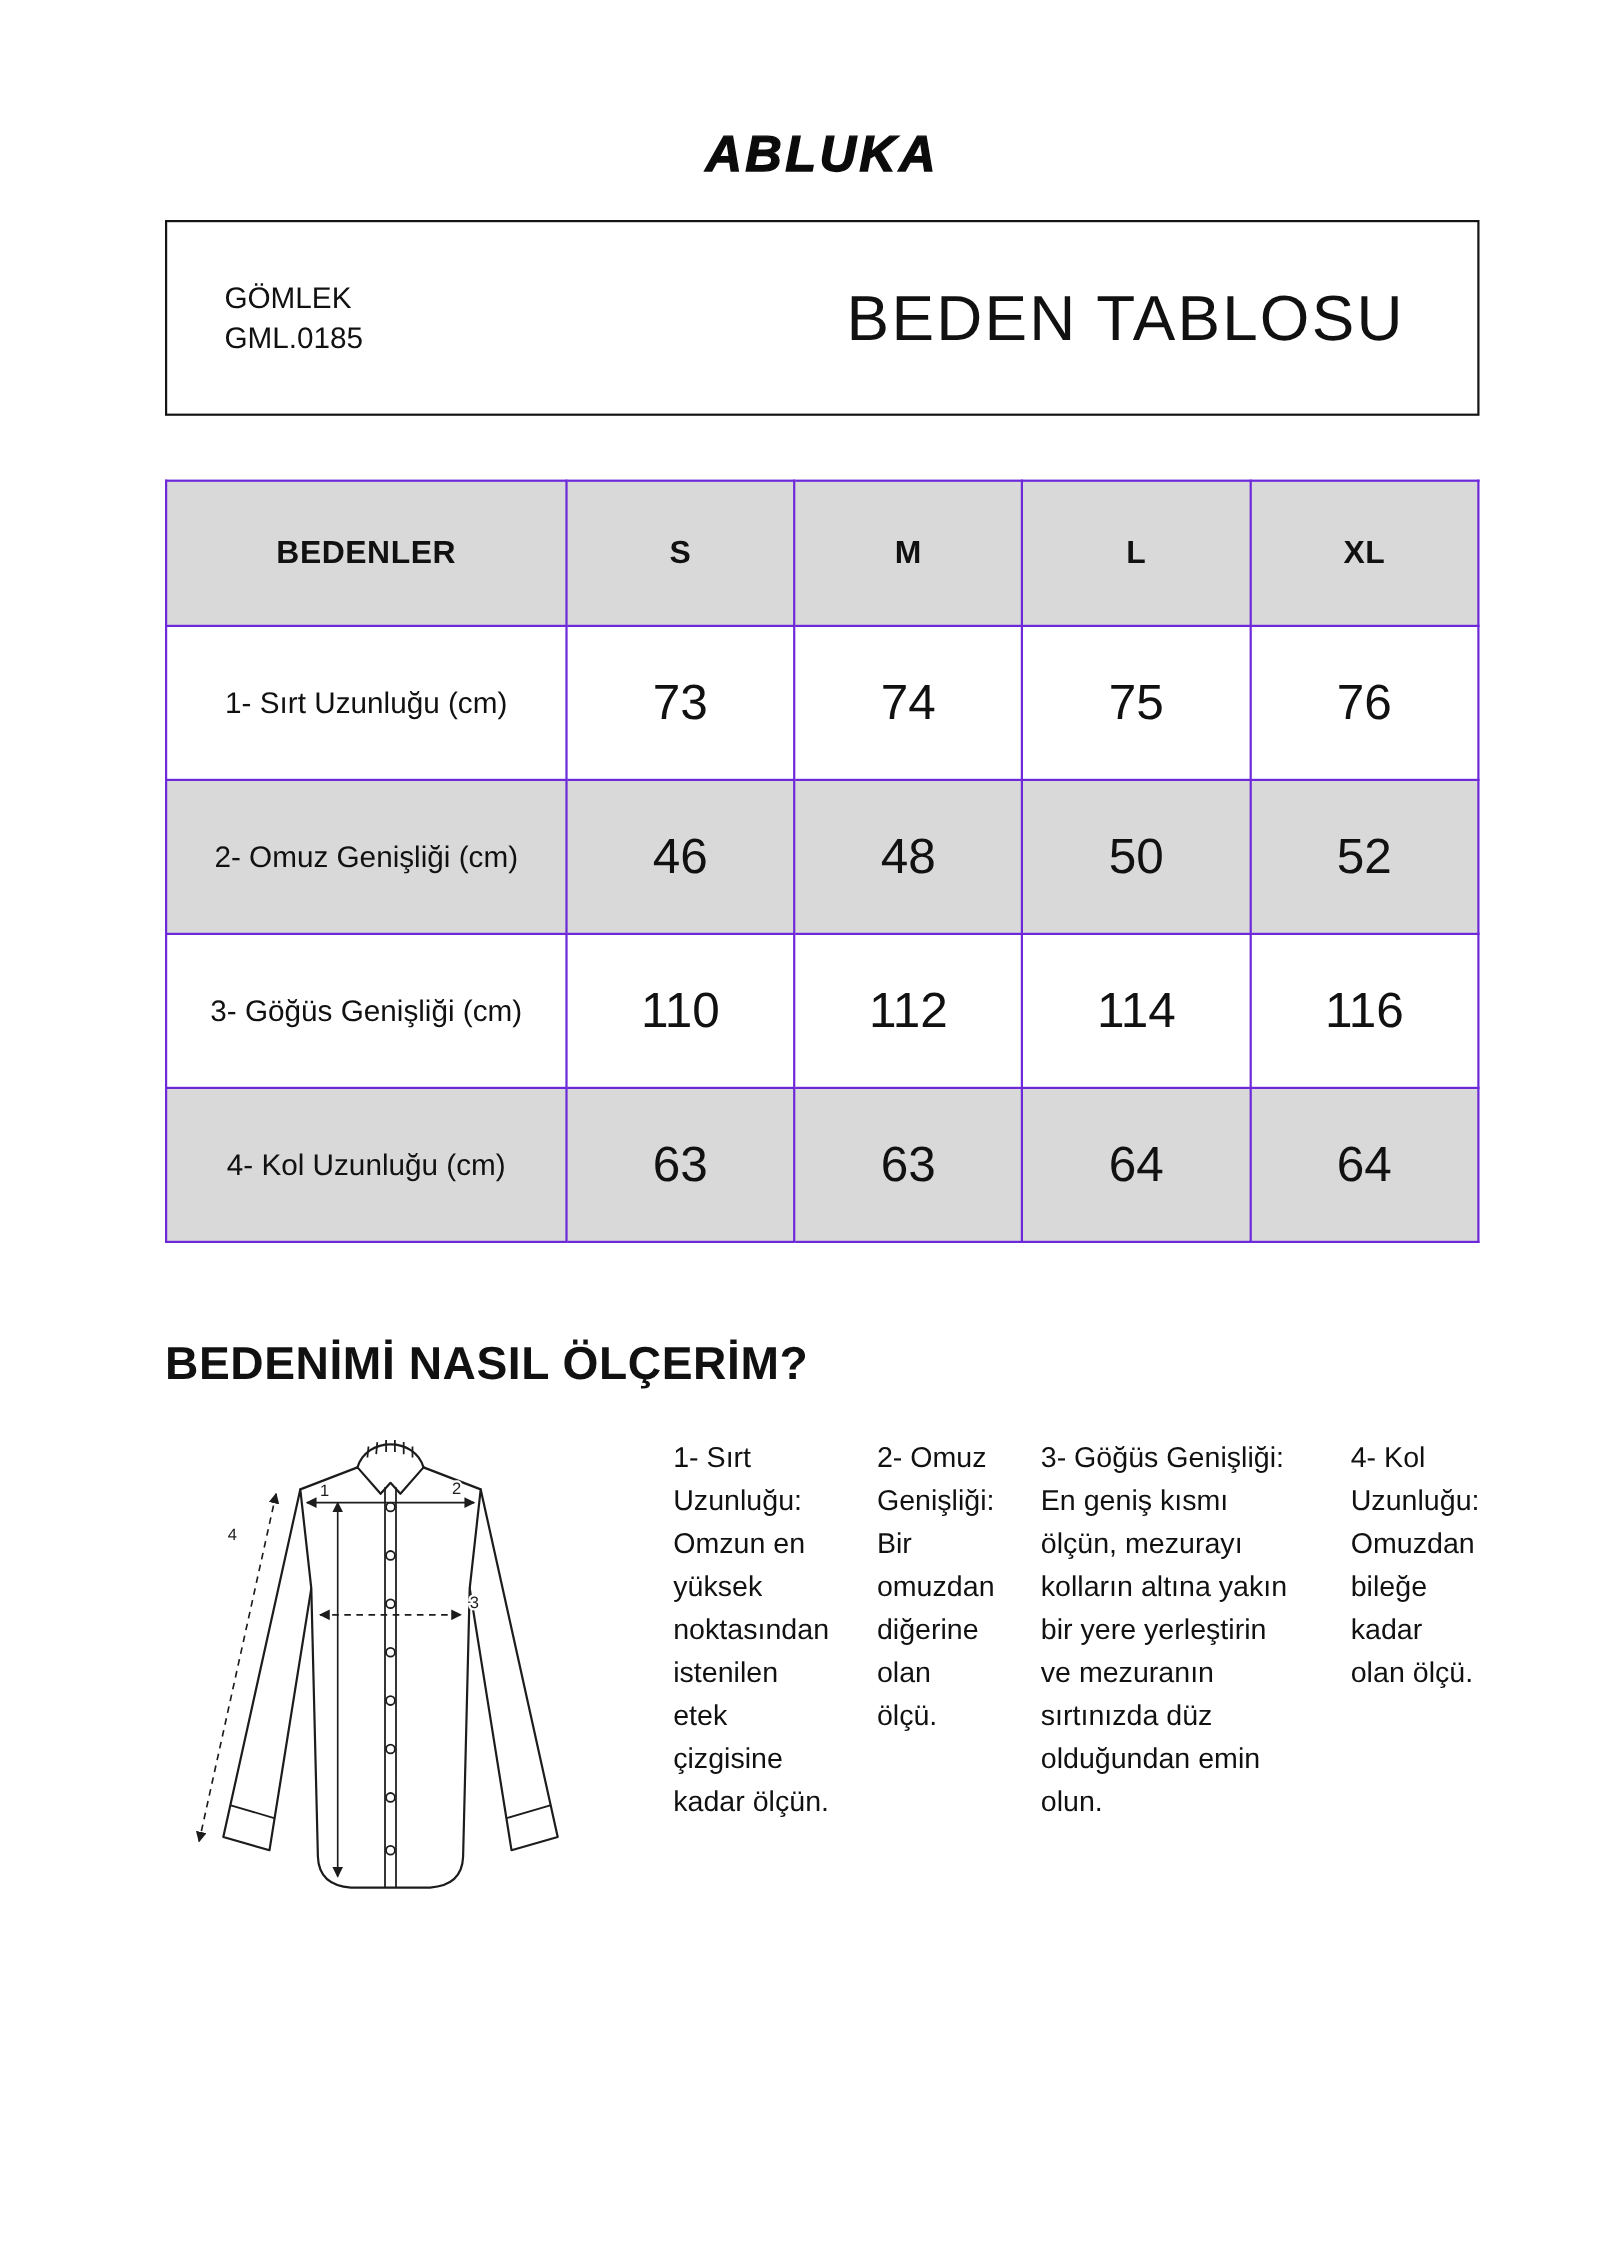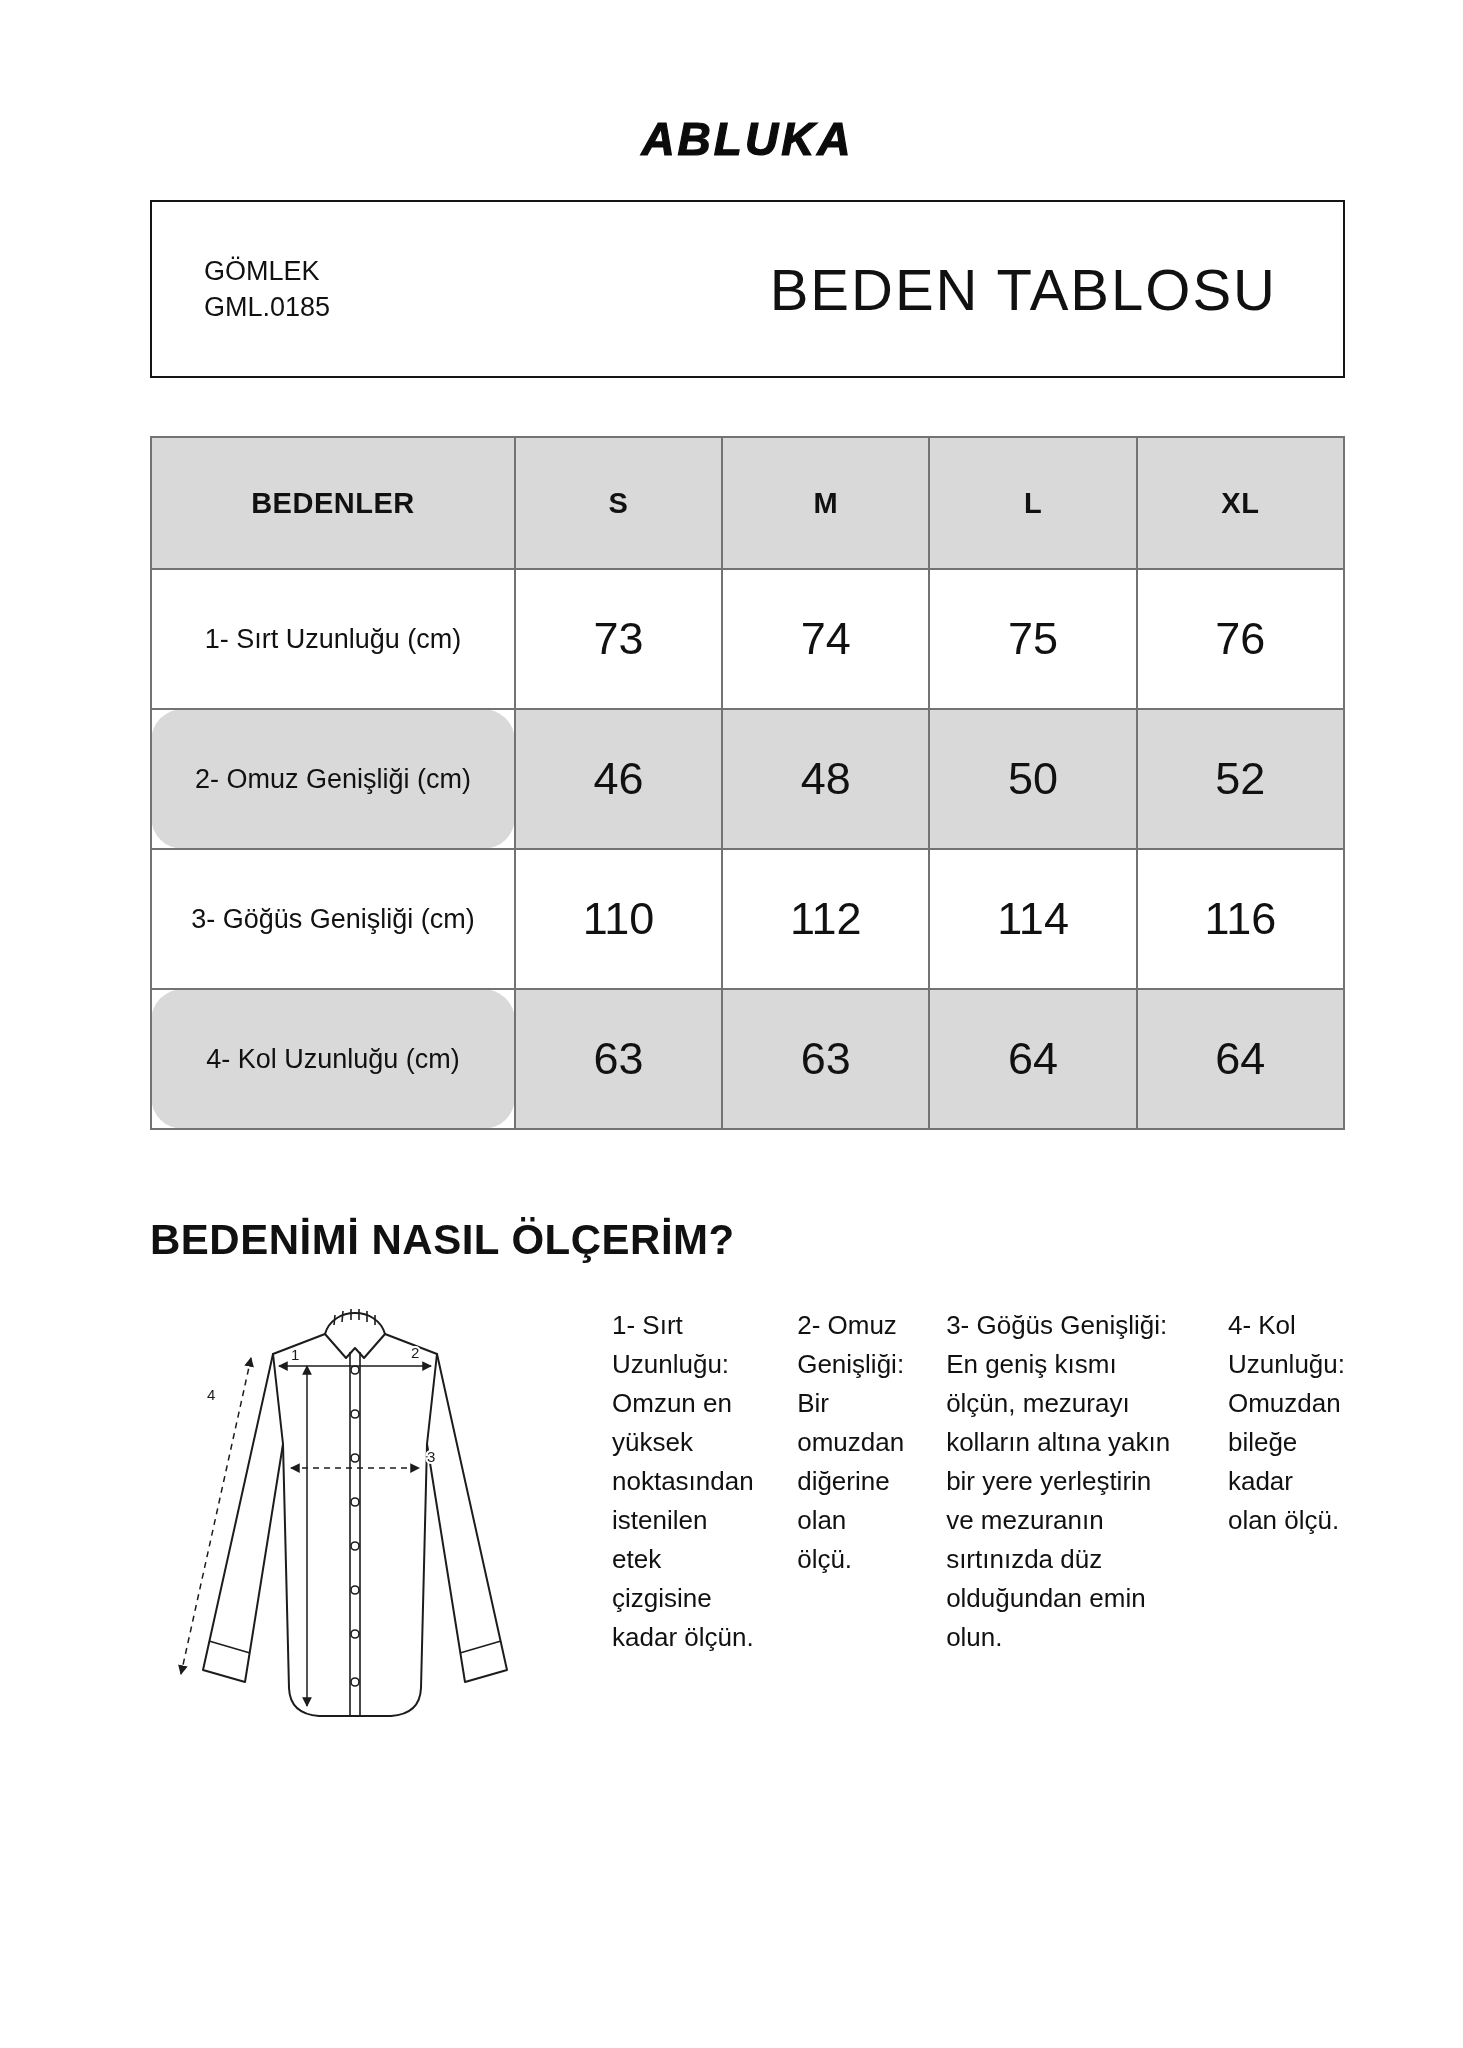--- a/index.html
+++ b/index.html
@@ -23,25 +23,25 @@
     margin-top:38px; border:2px solid #141414; height:178px;
     display:flex; align-items:center; justify-content:space-between;
     padding:20px 66px 20px 52px;
   }
   .product-info { font-size:27px; line-height:1.35; font-weight:400; }
   .doc-title { font-size:58px; font-weight:500; letter-spacing:2px; white-space:nowrap; }
 
   
   .size-table { margin-top:58px; width:100%; border-collapse:collapse; table-layout:fixed; }
   .size-table th, .size-table td {
-    border:2px solid #737373; text-align:center; vertical-align:middle; background:#ffffff;
+    border:2px solid #6d28d9; text-align:center; vertical-align:middle; background:#ffffff;
   }
   .size-table thead th { background:#d9d9d9; height:132px; font-size:29px; font-weight:bold; letter-spacing:0.5px; }
   .size-table tbody td { height:140px; font-size:45px; font-weight:400; }
-  .size-table tbody td.row-label { font-size:27px;border-radius:32px; }
+  .size-table tbody td.row-label { font-size:27px; }
   .size-table tbody tr:nth-child(even) td { background:#d9d9d9; }
   .col-label { width:30.5%; }
 
   
   .how-to { margin-top:86px; }
   .how-to h2 { font-size:42px; font-weight:bold; letter-spacing:0.5px; }
   .how-row { display:flex; gap:42px; margin-top:28px; align-items:flex-start; }
   .figure { flex:0 0 420px; }
   .figure svg { display:block; width:410px; height:500px; }
   .instructions {

